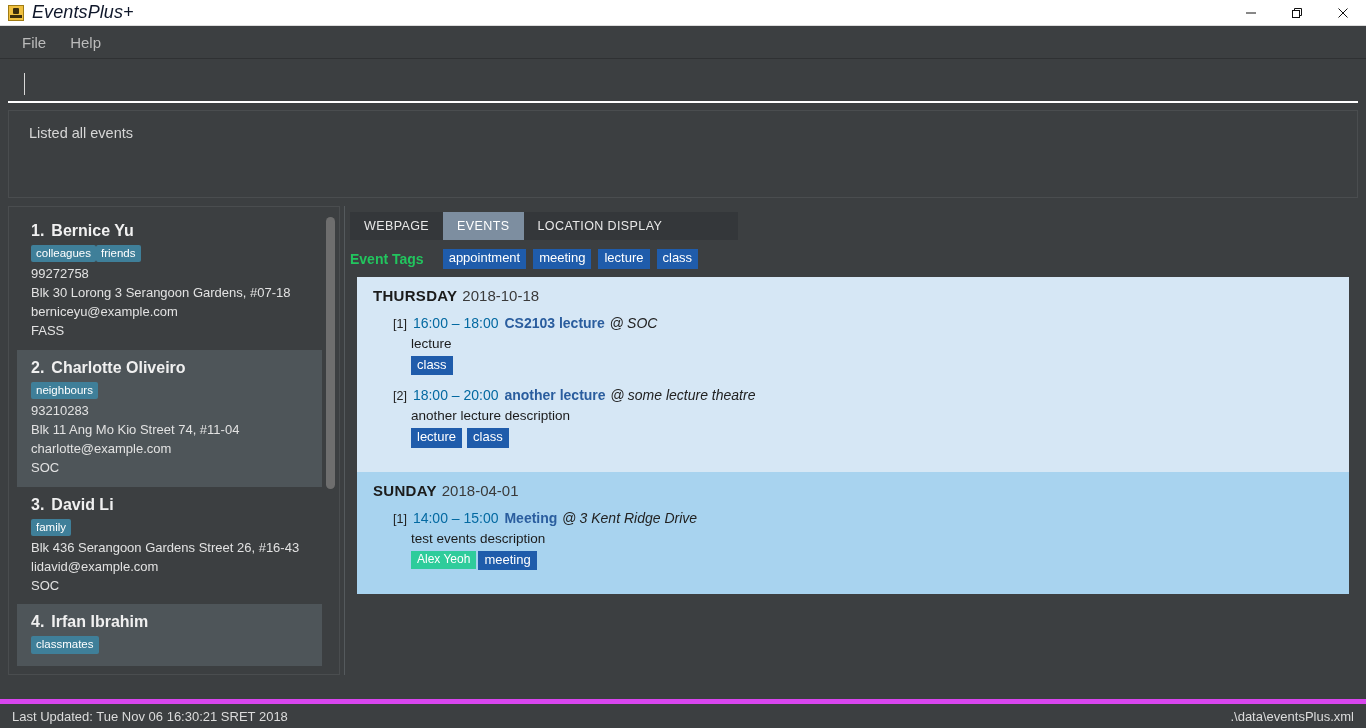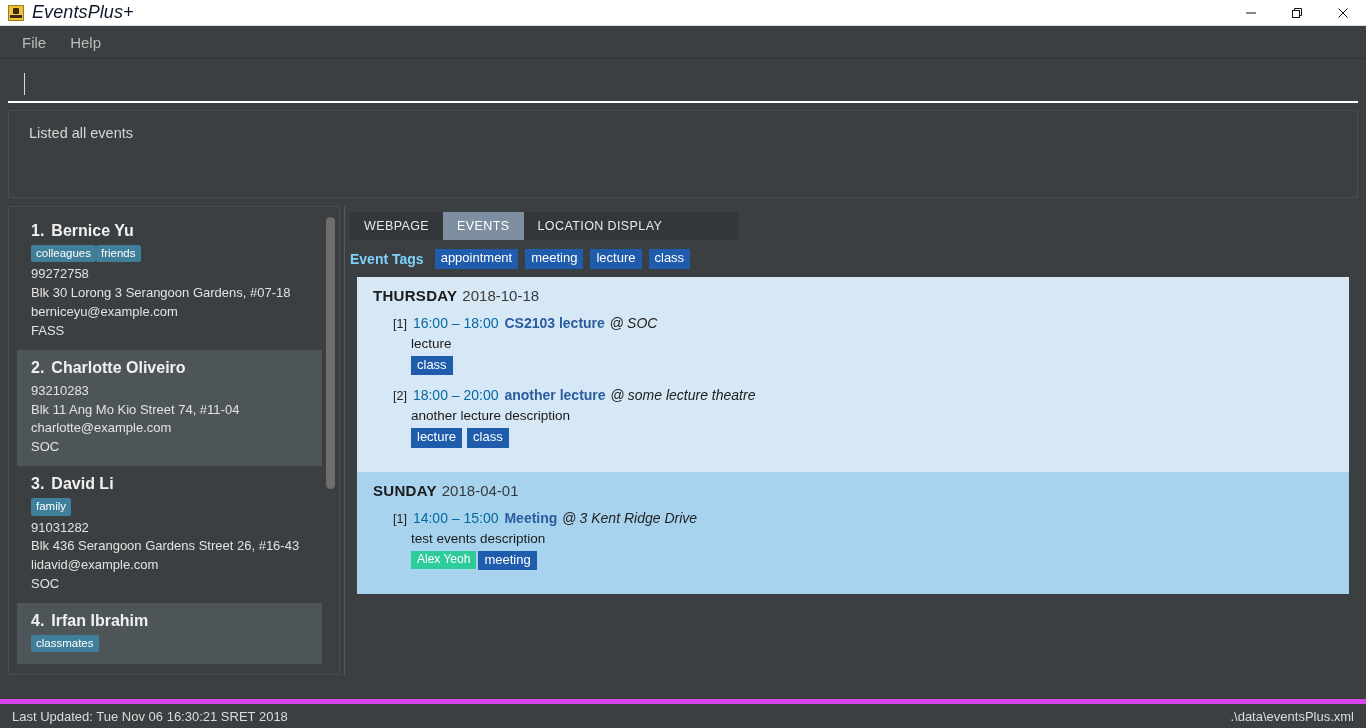--- a/index.html
+++ b/index.html
@@ -131,22 +131,22 @@
     font-size: 12.5px; color: #e8e8e8; letter-spacing: .4px;
     padding: 0 14px;
   }
   .tab.active { background: #7d8ea0; color: #ffffff; }
 
   #tagbar {
     display: flex; align-items: center; gap: 7px;
     margin-top: 9px; height: 20px; flex: none;
   }
   #tagbar-label {
-    font-size: 14px; font-weight: bold; color: #7dd3fc;
-    margin-right: 4px;
+    font-size: 14px; font-weight: bold; color: #22c55e;
+    margin-right: 12px;
   }
   .etag-filter {
     background: #1f5cab; color: #ffffff;
     font-size: 13px; padding: 1px 6px 3px 6px; line-height: 1.2;
   }
 
   #events-panel {
     margin-top: 8px; width: 992px;
     background: #3c3f41; flex: none;
     overflow: hidden;
@@ -248,31 +248,33 @@
             <span class="ctag">colleagues</span>
             <span class="ctag">friends</span>
           </div>
           <div class="pfield">99272758</div>
           <div class="pfield">Blk 30 Lorong 3 Serangoon Gardens, #07-18</div>
           <div class="pfield">berniceyu@example.com</div>
           <div class="pfield">FASS</div>
         </div>
         <div class="person-card alt">
           <div class="person-head"><span class="idx">2.</span><span>Charlotte Oliveiro</span></div>
+          <div class="tag-row">
+            <span class="ctag">neighbours</span>
+          </div>
           <div class="pfield">93210283</div>
           <div class="pfield">Blk 11 Ang Mo Kio Street 74, #11-04</div>
           <div class="pfield">charlotte@example.com</div>
           <div class="pfield">SOC</div>
         </div>
         <div class="person-card">
           <div class="person-head"><span class="idx">3.</span><span>David Li</span></div>
           <div class="tag-row">
             <span class="ctag">family</span>
           </div>
-          <div class="pfield">91031282</div>
           <div class="pfield">Blk 436 Serangoon Gardens Street 26, #16-43</div>
           <div class="pfield">lidavid@example.com</div>
           <div class="pfield">SOC</div>
         </div>
         <div class="person-card alt">
           <div class="person-head"><span class="idx">4.</span><span>Irfan Ibrahim</span></div>
           <div class="tag-row">
             <span class="ctag">classmates</span>
           </div>
         </div>

